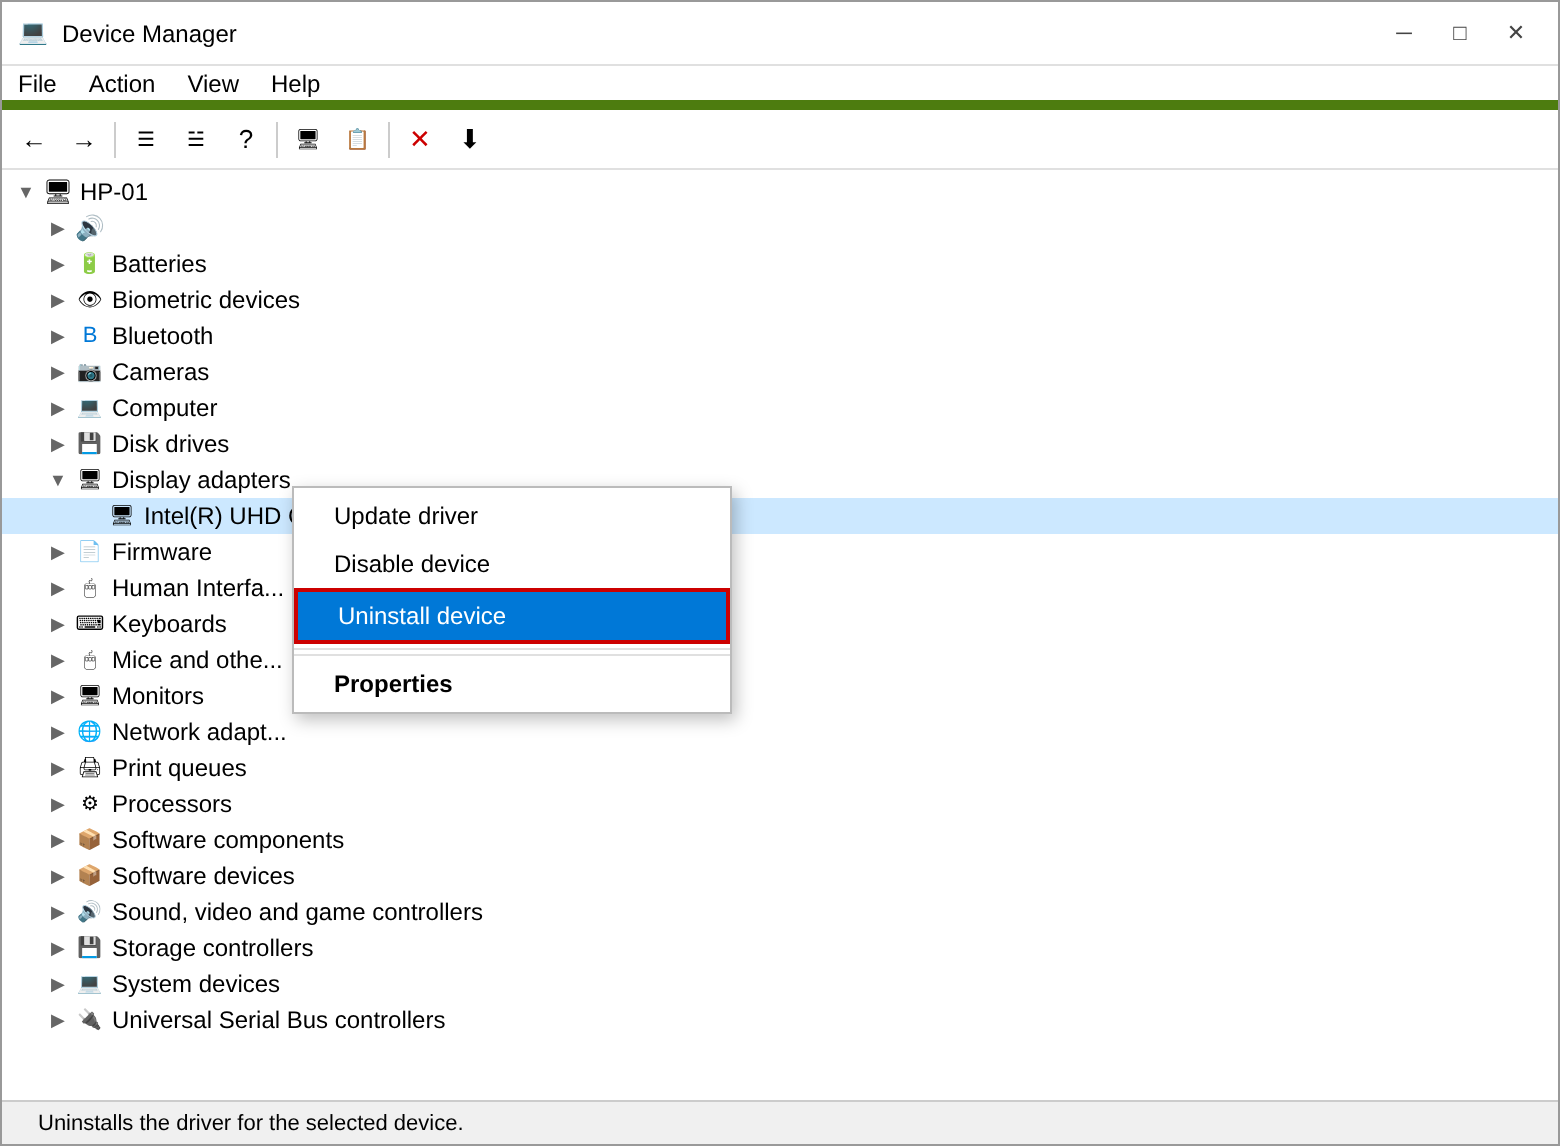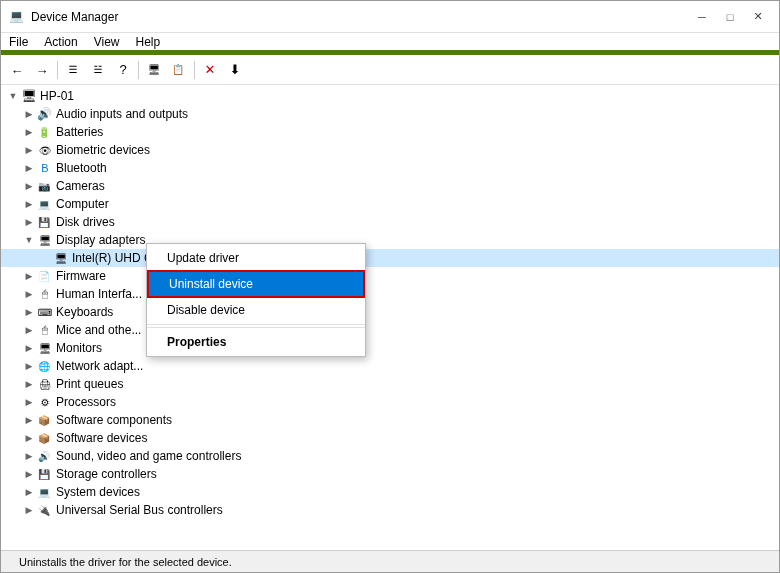--- a/index.html
+++ b/index.html
@@ -231,21 +231,20 @@
 
       <div class="tree-item indent1">
         <span class="expand-icon">▼</span>
         <span class="node-icon">🖥</span>
         <span>HP-01</span>
       </div>
 
       <div class="tree-item indent2">
         <span class="expand-icon">▶</span>
         <span class="node-icon">🔊</span>
-        <span>Audio inputs and outputs</span>
       </div>
 
       <div class="tree-item indent2">
         <span class="expand-icon">▶</span>
         <span class="node-icon" style="font-size:10px;">🔋</span>
         <span>Batteries</span>
       </div>
 
       <div class="tree-item indent2">
         <span class="expand-icon">▶</span>
@@ -368,22 +367,22 @@
       </div>
 
       <div class="tree-item indent2">
         <span class="expand-icon">▶</span>
         <span class="node-icon" style="font-size:10px;">🔌</span>
         <span>Universal Serial Bus controllers</span>
       </div>
 
       <div class="context-menu">
         <div class="ctx-item">Update driver</div>
+        <div class="ctx-item">Disable device</div>
         <div class="ctx-item active">Uninstall device</div>
-        <div class="ctx-item">Disable device</div>
         <div class="ctx-separator"></div>
         <div class="ctx-separator"></div>
         <div class="ctx-item bold">Properties</div>
       </div>
 
     </div>
   </div>
 
   <div class="status-bar">
     <span>Uninstalls the driver for the selected device.</span>

